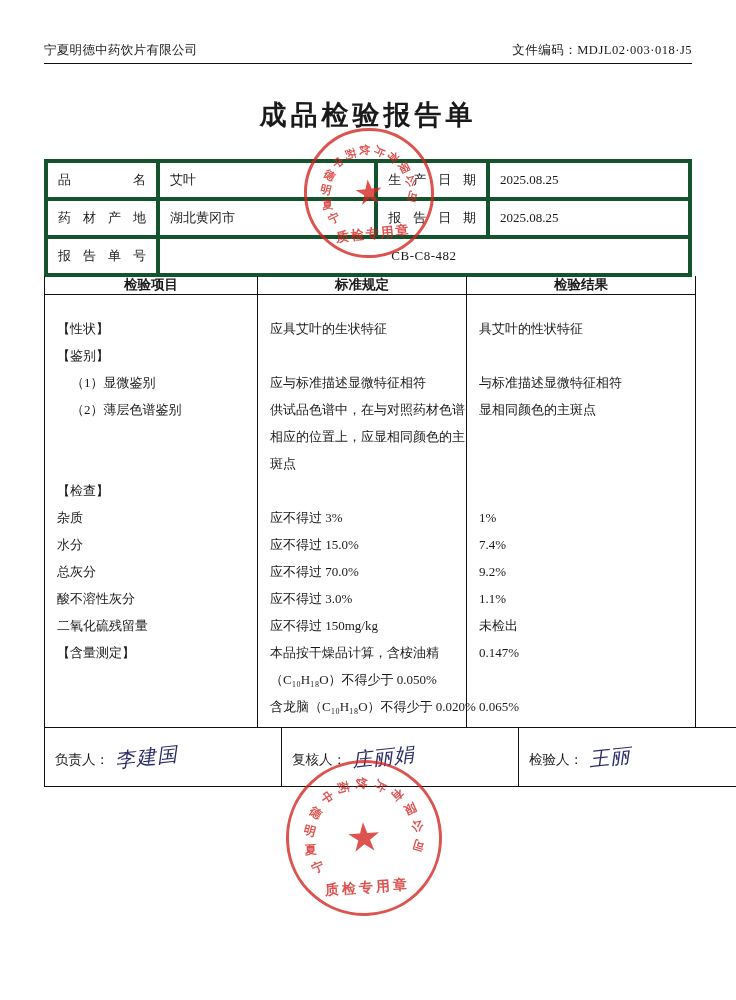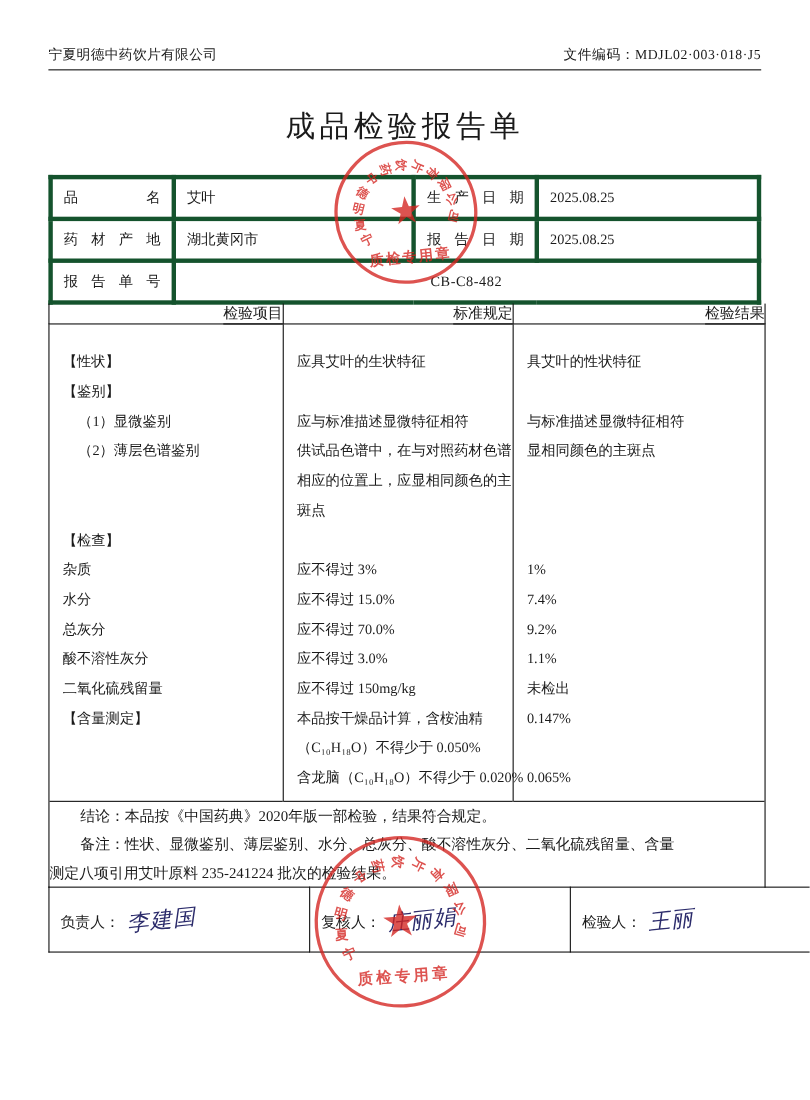--- a/index.html
+++ b/index.html
@@ -35,21 +35,21 @@
     border-bottom: 1px solid #111;
     margin-bottom: 0;
   }
   .header-left { white-space: nowrap; }
   .header-right { white-space: nowrap; font-family: "Liberation Serif", serif; letter-spacing: 0.5px; margin-top: 16px;}
 
   
   .doc-title {
     text-align: center;
     font-size: 27px;
-    font-weight: normal;
+    font-weight: bold;
     letter-spacing: 4px;
     margin: 33px 0 26px 0;
     font-family: "Liberation Sans", sans-serif;
   }
 
   
   table.main {
     border-collapse: collapse;
     width: 648px;
     table-layout: fixed;
@@ -96,24 +96,25 @@
     border-left: 1px solid #111;
     border-right: 1px solid #111;
     padding: 0;
     vertical-align: top;
   }
   .col-item { width: 212px; }
   .col-std  { width: 208px; }
   .col-res  { width: 228px; margin-left: 28px; }
 
   .colhead {
-    text-align: right;
+    text-align: center;
     font-size: 13.5px;
     padding: 8px 0 7px 0;
     border-bottom: 1px solid #111;
+    font-weight: bold;
   }
   .colhead span { border-bottom: 1px solid #111; padding-bottom: 2px; }
 
   .cellpad { padding: 6px 12px 8px 12px; }
 
   .line { line-height: 27px; white-space: nowrap; }
   .line.sub { padding-left: 14px; }
   .spacer-sm { height: 14px; }
 
   
@@ -300,27 +301,20 @@
           <div class="line">&nbsp;</div>
           <div class="line">1%</div>
           <div class="line">7.4%</div>
           <div class="line">9.2%</div>
           <div class="line">1.1%</div>
           <div class="line">未检出</div>
           <div class="line">0.147%</div>
           <div class="line">&nbsp;</div>
           <div class="line">0.065%</div>
         </div>
-      </td>
-    </tr>
-    <tr>
-      <td colspan="3" class="concl">
-        <p class="ind">结论：本品按《中国药典》2020年版一部检验，结果符合规定。</p>
-        <p class="ind">备注：性状、显微鉴别、薄层鉴别、水分、总灰分、酸不溶性灰分、二氧化硫残留量、含量</p>
-        <p>测定八项引用艾叶原料 235-241224 批次的检验结果。</p>
       </td>
     </tr>
   </tbody>
     </table>
 
   <table class="sign">
     <tbody>
         <tr>
       <td class="sigcell" style="width:216px">
         <span>负责人：</span><span class="sigscript">李建国</span>

